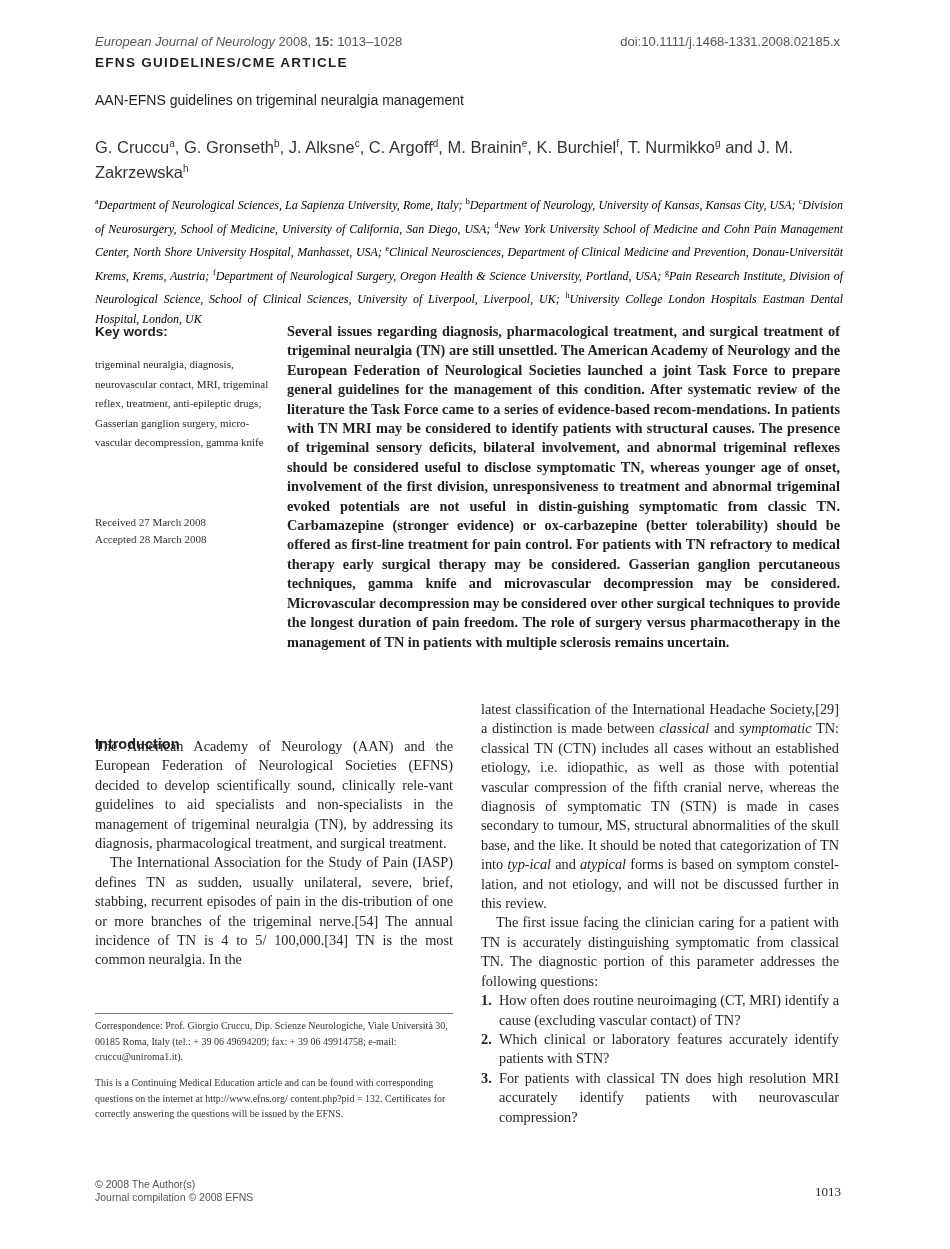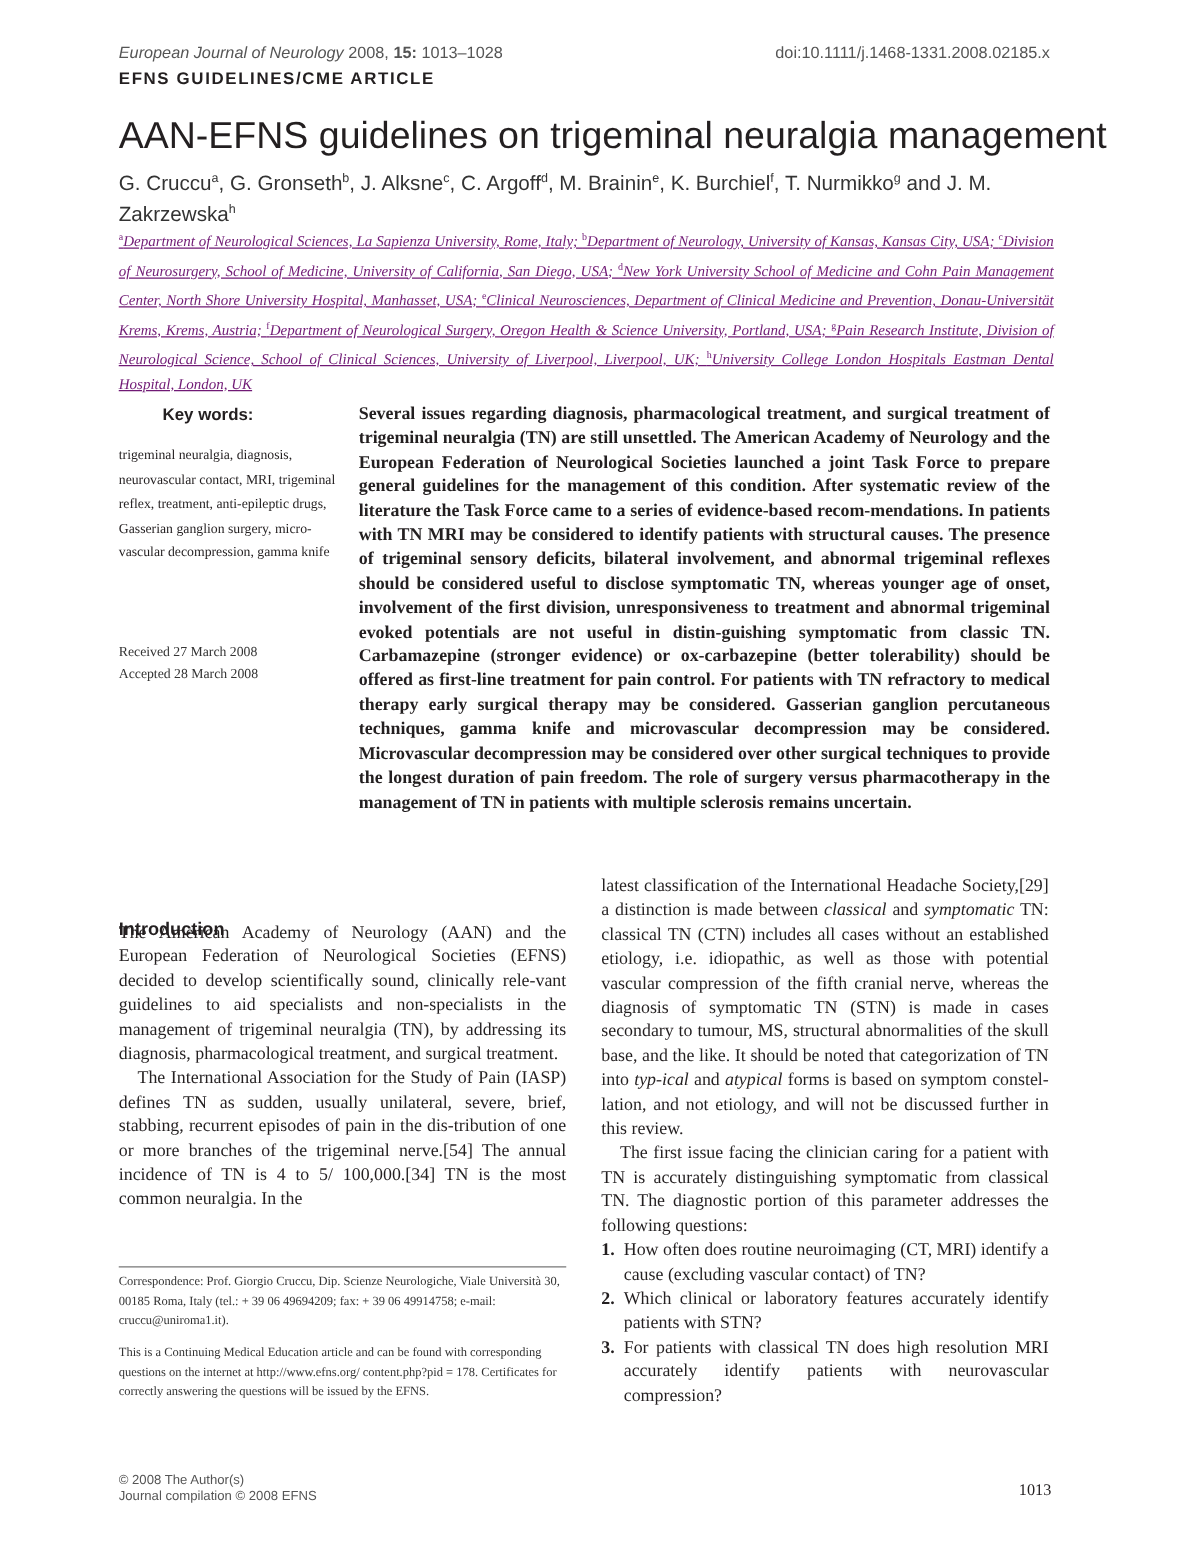--- a/index.html
+++ b/index.html
@@ -3,27 +3,27 @@
 <meta charset="utf-8">
 <style>
   html, body { margin: 0; padding: 0; background: #ffffff; }
   body { width: 950px; height: 1249px; position: relative; overflow: hidden; color: #231f20; }
   .sans { font-family: "Liberation Sans", sans-serif; }
   .serif { font-family: "Liberation Serif", serif; }
   .abs { position: absolute; }
 
   .running-head { top: 34px; left: 95px; width: 745px; font-size: 13px; color: #555; display: flex; justify-content: space-between; }
   .section-label { top: 55px; left: 95px; font-size: 13.5px; font-weight: bold; letter-spacing: 1.3px; color: #231f20; }
-  .title { top: 92px; left: 95px; font-size: 30px; color: #231f20; }
+  .title { top: 92px; left: 95px; font-size: 14px; color: #231f20; }
   .authors { top: 132px; left: 95px; width: 745px; font-size: 16.5px; line-height: 22px; color: #333; }
   .authors sup { font-size: 10px; }
-  .affil { top: 180px; left: 95px; width: 748px; font-size: 12px; line-height: 19.5px; font-style: italic; text-align: justify; color: #701a75; text-decoration: underline; }
+  .affil { top: 192px; left: 95px; width: 748px; font-size: 12px; line-height: 19.5px; font-style: italic; text-align: justify; color: #000000; }
   .affil sup { font-size: 8px; font-style: normal; }
 
-  .kw-head { top: 324px; left: 95px; font-size: 13.5px; font-weight: bold; margin-left: 35px; }
+  .kw-head { top: 324px; left: 95px; font-size: 13.5px; font-weight: bold; }
   .kw-body { top: 355px; left: 95px; width: 175px; font-size: 11px; line-height: 19.5px; }
   .dates { top: 514px; left: 95px; font-size: 11px; line-height: 17px; color: #333; }
   .abstract { top: 322px; left: 287px; width: 553px; font-size: 14.3px; line-height: 19.4px; text-align: justify; font-weight: bold; }
 
   .col { width: 358px; font-size: 14.3px; line-height: 19.4px; text-align: justify; }
   .col p { margin: 0; }
   .col p.indent { text-indent: 15px; }
   .col-left { top: 737px; left: 95px; }
   .col-right { top: 700px; left: 481px; }
   .intro-head { top: 710px; left: 95px; font-size: 14.5px; font-weight: bold; margin-top: 26px; }
@@ -81,19 +81,19 @@
   <p class="indent">The first issue facing the clinician caring for a patient with TN is accurately distinguishing symptomatic from classical TN. The diagnostic portion of this parameter addresses the following questions:</p>
   <ul class="qlist">
     <li><span class="num">1.</span><span>How often does routine neuroimaging (CT, MRI) identify a cause (excluding vascular contact) of TN?</span></li>
     <li><span class="num">2.</span><span>Which clinical or laboratory features accurately identify patients with STN?</span></li>
     <li><span class="num">3.</span><span>For patients with classical TN does high resolution MRI accurately identify patients with neurovascular compression?</span></li>
   </ul>
 </div>
 
 <div class="abs fn-rule"></div>
 <div class="abs footnote fn1 serif">Correspondence: Prof. Giorgio Cruccu, Dip. Scienze Neurologiche, Viale Università 30, 00185 Roma, Italy (tel.: + 39 06 49694209; fax: + 39 06 49914758; e-mail: cruccu@uniroma1.it).</div>
-<div class="abs footnote fn2 serif">This is a Continuing Medical Education article and can be found with corresponding questions on the internet at http://www.efns.org/ content.php?pid = 178. Certificates for correctly answering the questions will be issued by the EFNS.</div>
+<div class="abs footnote fn2 serif">This is a Continuing Medical Education article and can be found with corresponding questions on the internet at http://www.efns.org/ content.php?pid = 132. Certificates for correctly answering the questions will be issued by the EFNS.</div>
 
 <div class="abs copyright sans">
   <div>© 2008 The Author(s)</div>
   <div>Journal compilation © 2008 EFNS</div>
 </div>
 <div class="abs page-num serif">1013</div>
 
 </body></html>

